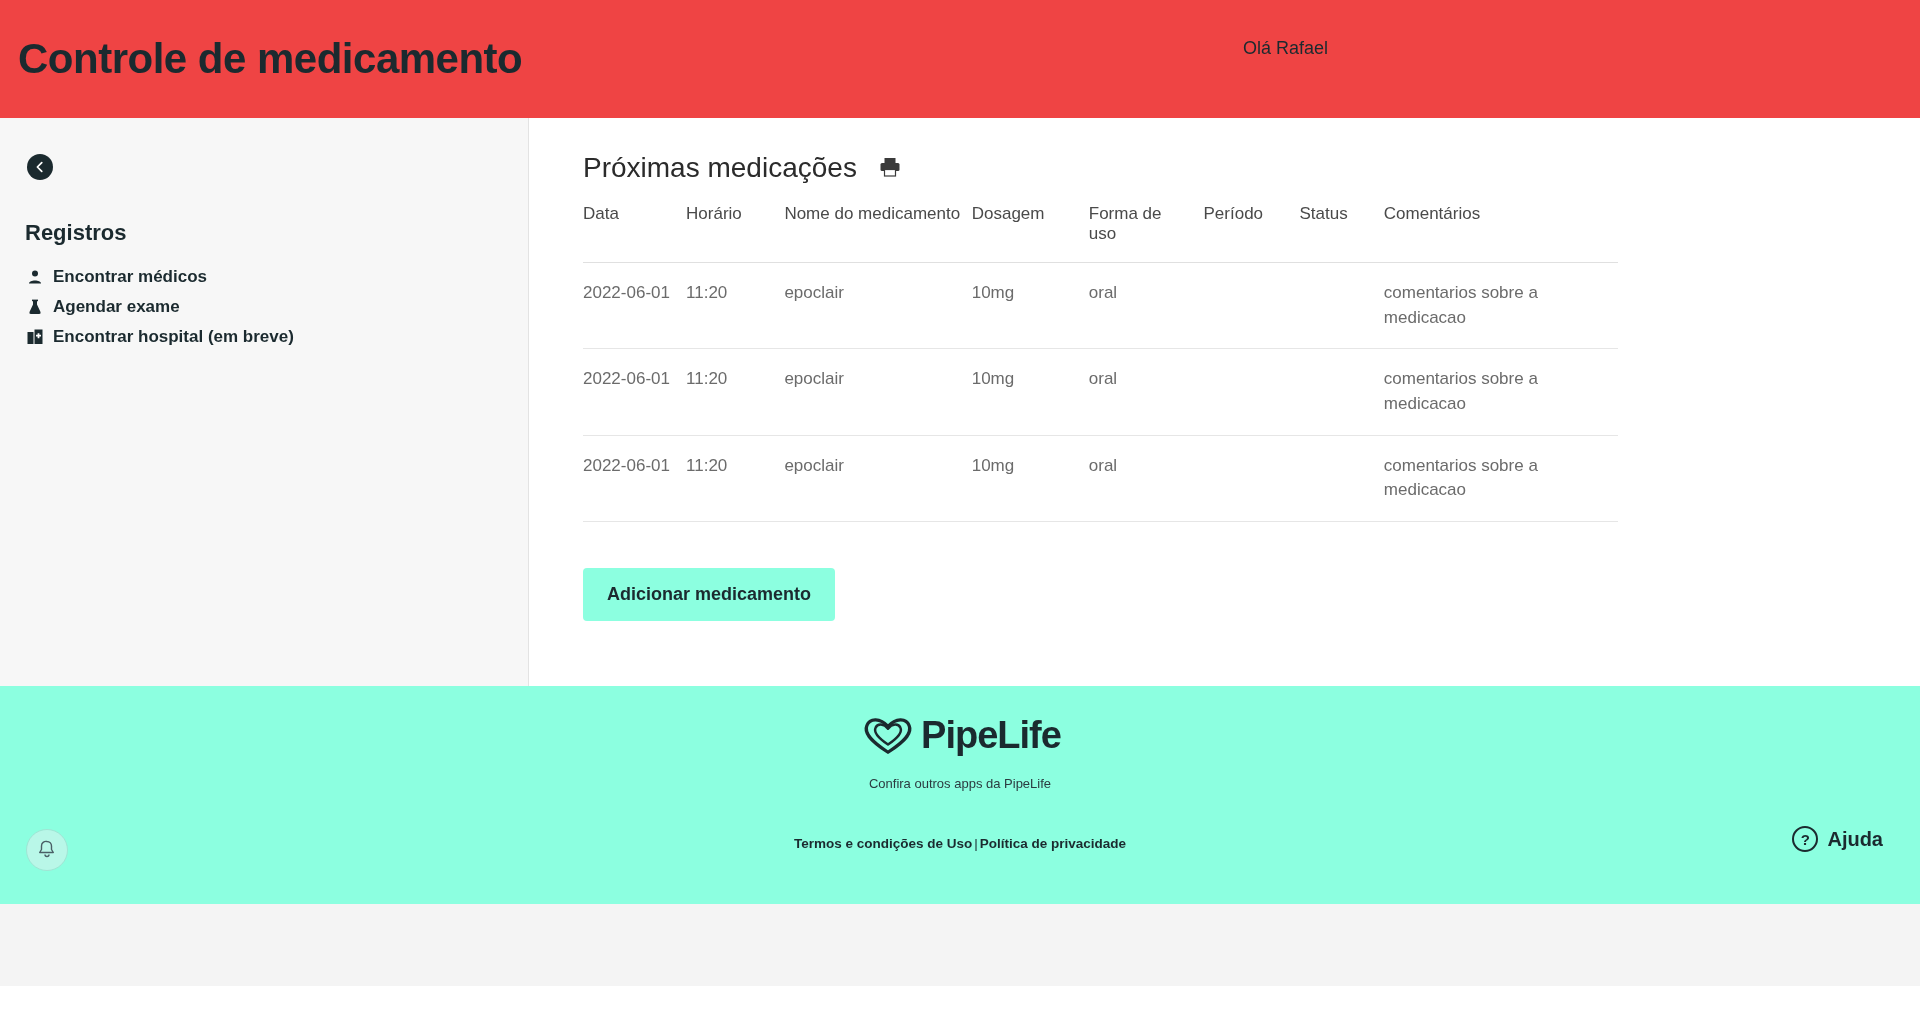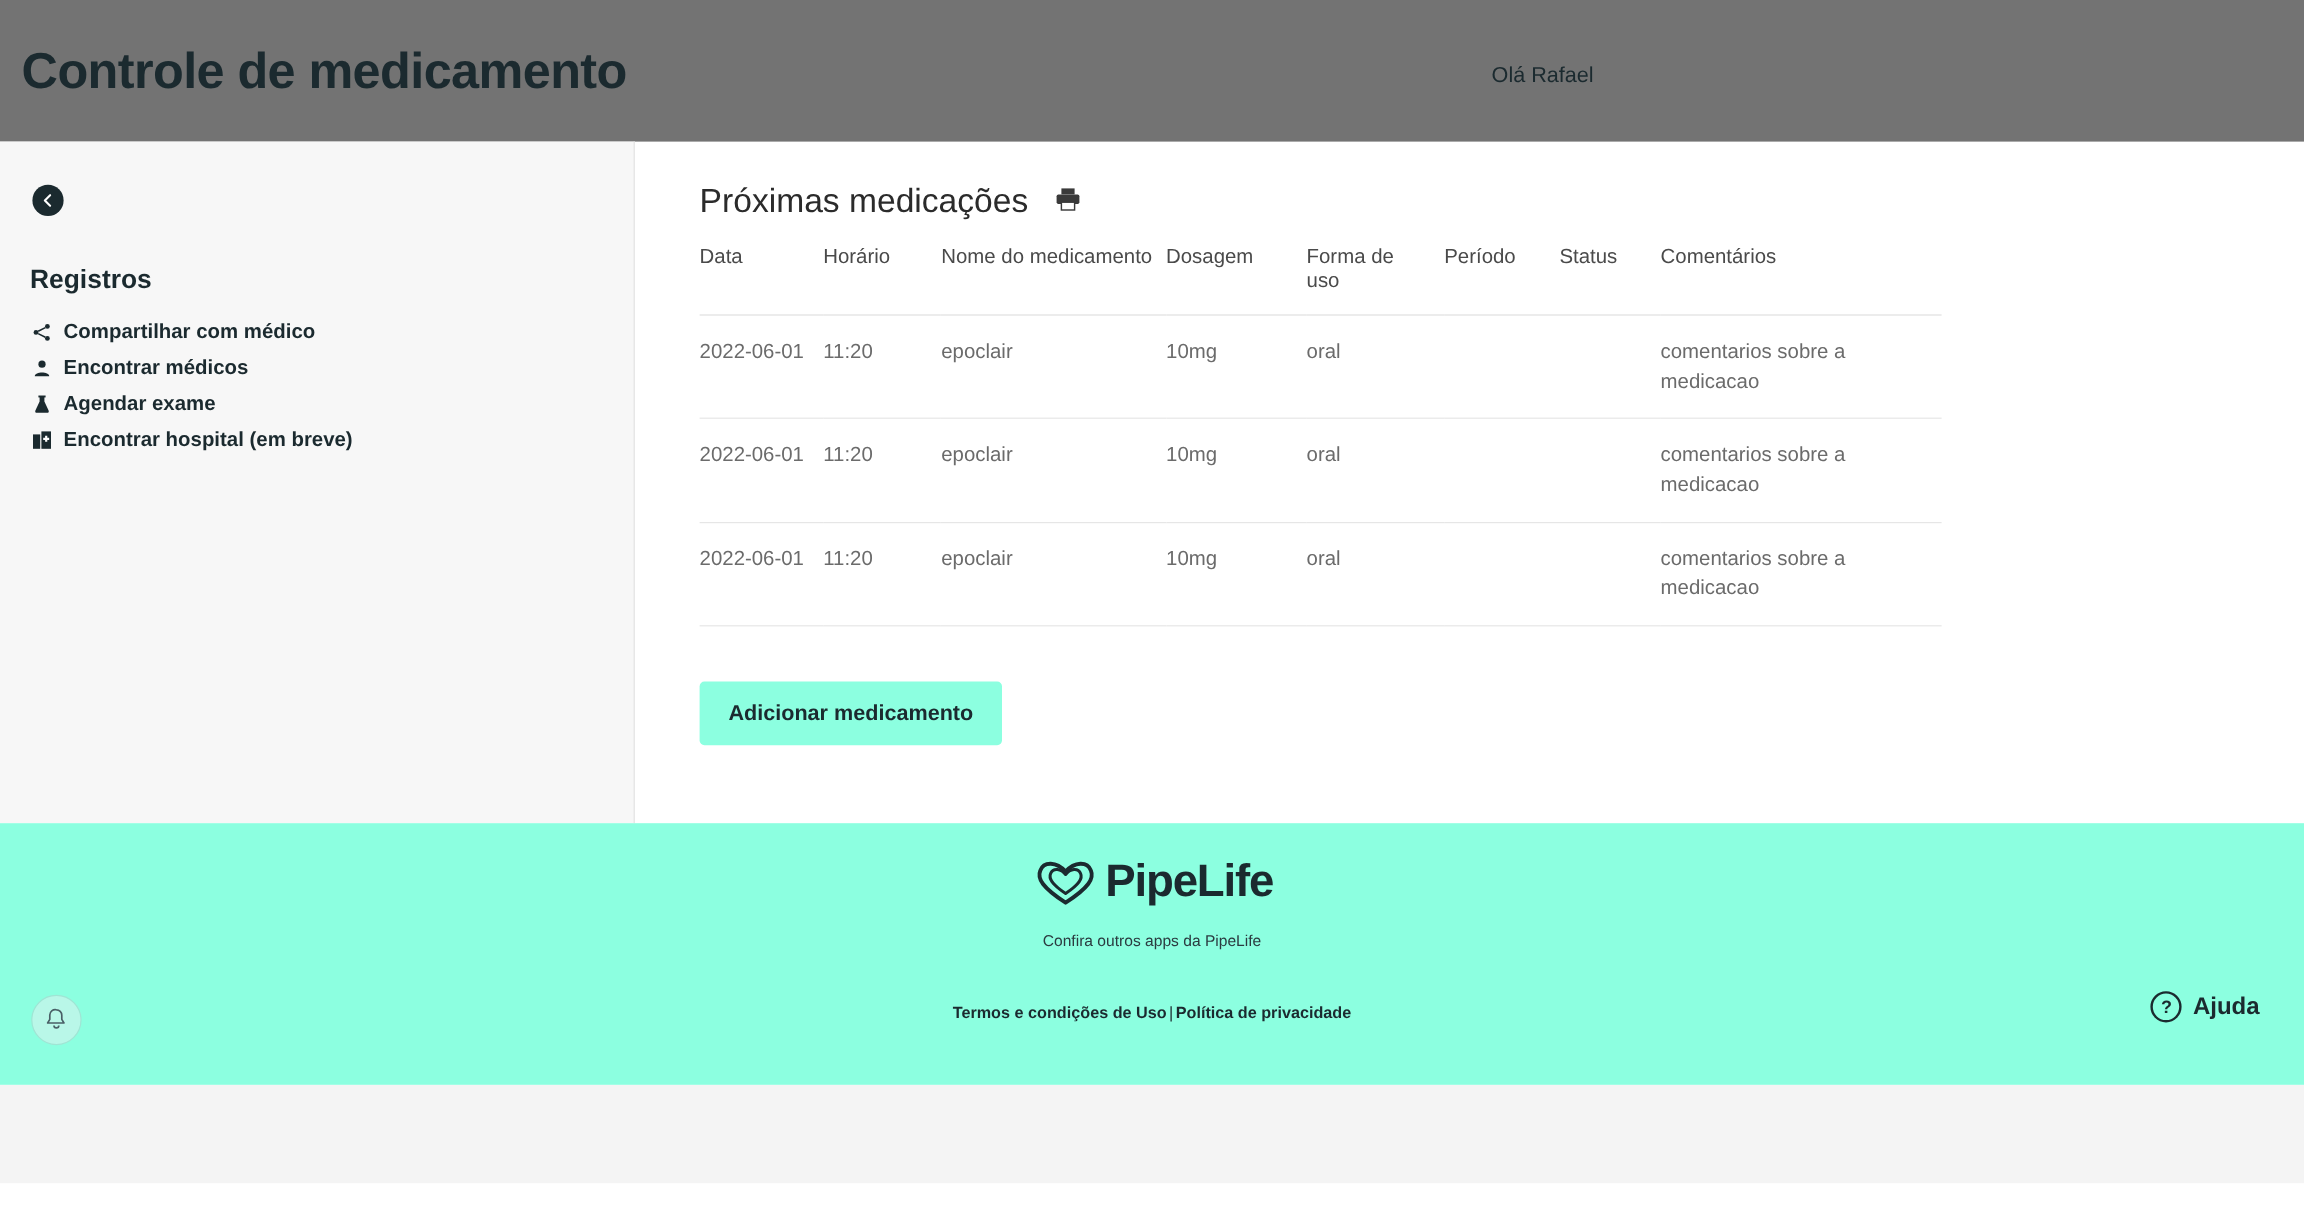--- a/index.html
+++ b/index.html
@@ -7,36 +7,36 @@
     margin: 0; padding: 0;
     width: 1920px; height: 1011px;
     background: #ffffff;
     font-family: "Liberation Sans", sans-serif;
   }
   body { overflow: hidden; }
 
   
   .header {
     height: 118px;
-    background: #737373;
+    background: #ef4444;
     display: flex;
     align-items: center;
     position: relative;
   }
   .header-title {
     font-size: 42px;
     font-weight: 700;
     color: #1b2a2f;
     margin-left: 18px;
     letter-spacing: -0.5px;
   }
   .header-greeting {
     position: absolute;
     left: 1243px;
-    top: 52px;
+    top: 38px;
     font-size: 18px;
     color: #1b2a2f;
   }
 
   
   .main {
     display: flex;
     height: 568px;
     background: #ffffff;
   }
@@ -253,31 +253,20 @@
 <div class="main">
 
   <div class="sidebar">
     <div class="back-btn">
       <svg width="14" height="14" viewBox="0 0 16 16">
         <path d="M10 3 L5 8 L10 13" stroke="#ffffff" stroke-width="2" fill="none" stroke-linecap="round" stroke-linejoin="round"></path>
       </svg>
     </div>
     <div class="sidebar-heading">Registros</div>
     <ul class="sidebar-list">
-      <li class="sidebar-item">
-        <span class="ico">
-          <svg width="16" height="16" viewBox="0 0 16 16">
-            <circle cx="12.5" cy="3" r="2" fill="#1b2a2f"></circle>
-            <circle cx="12.5" cy="13" r="2" fill="#1b2a2f"></circle>
-            <circle cx="3" cy="8" r="2" fill="#1b2a2f"></circle>
-            <path d="M4.8 7 L10.8 4 M4.8 9 L10.8 12" stroke="#1b2a2f" stroke-width="1.3"></path>
-          </svg>
-        </span>
-        <span>Compartilhar com médico</span>
-      </li>
       <li class="sidebar-item">
         <span class="ico">
           <svg width="16" height="16" viewBox="0 0 16 16">
             <circle cx="8" cy="4.5" r="3" fill="#1b2a2f"></circle>
             <path d="M2 14.5 C2 10.5 14 10.5 14 14.5 Z" fill="#1b2a2f"></path>
           </svg>
         </span>
         <span>Encontrar médicos</span>
       </li>
       <li class="sidebar-item">

